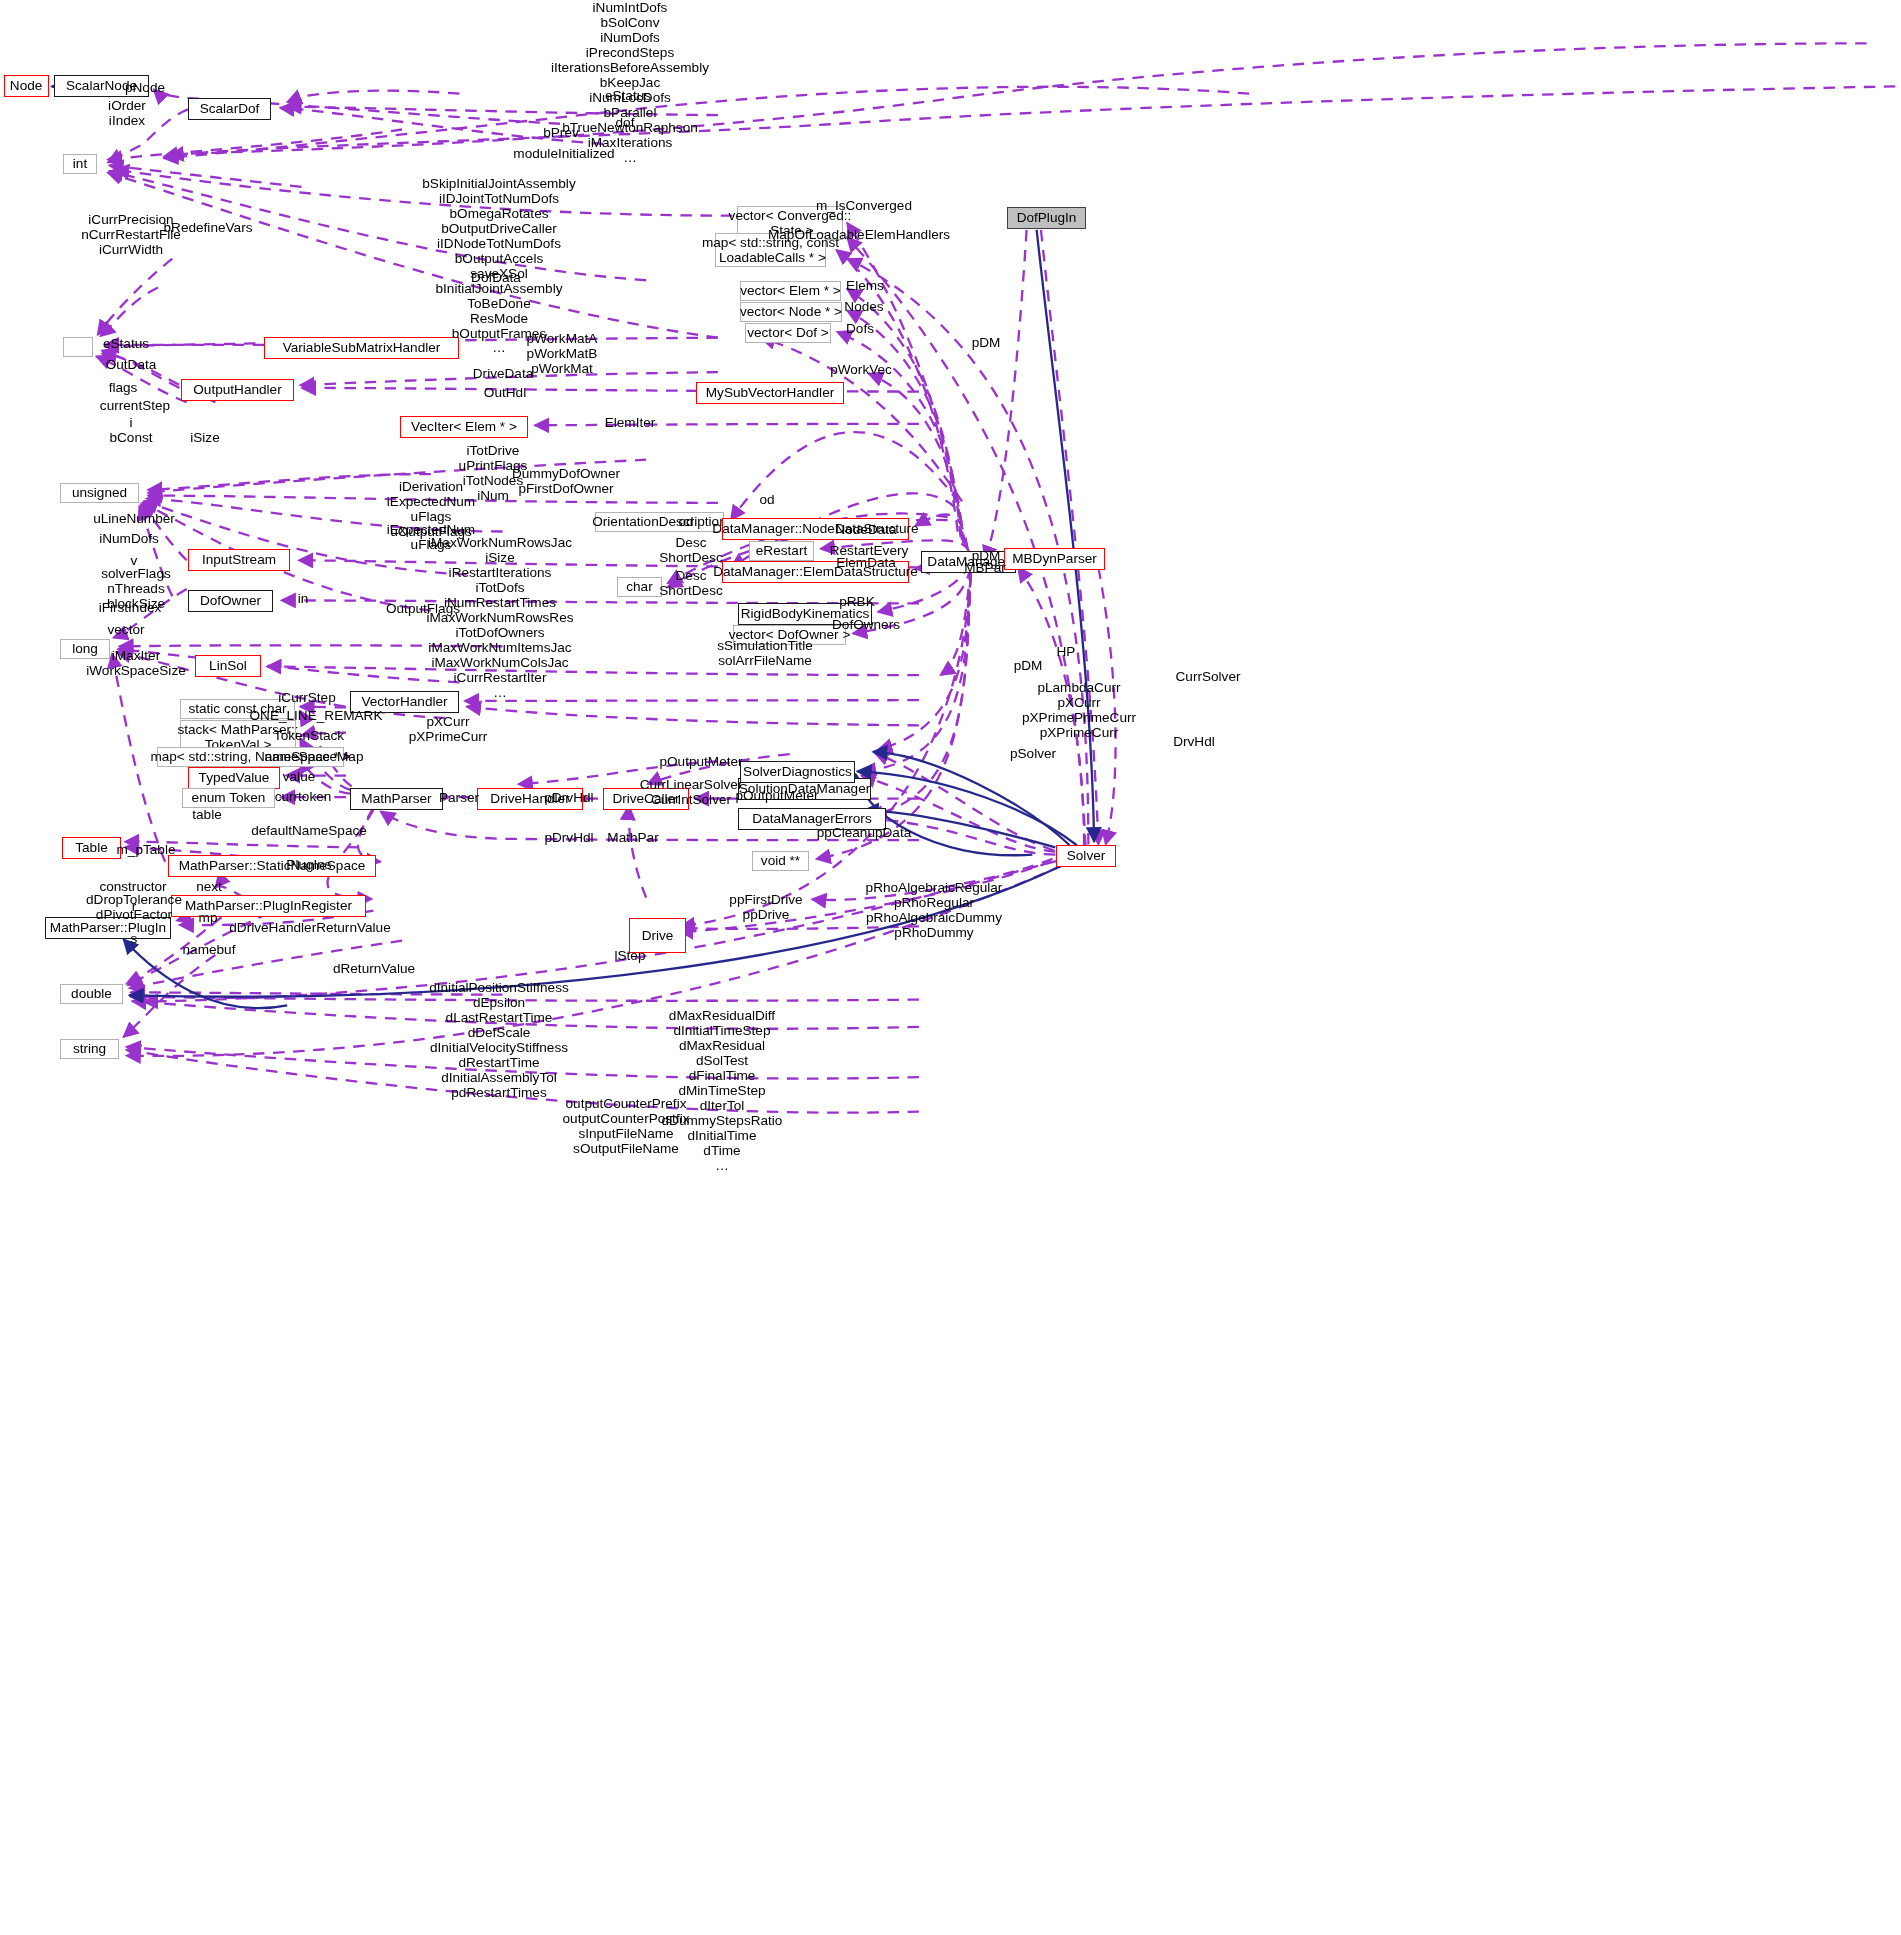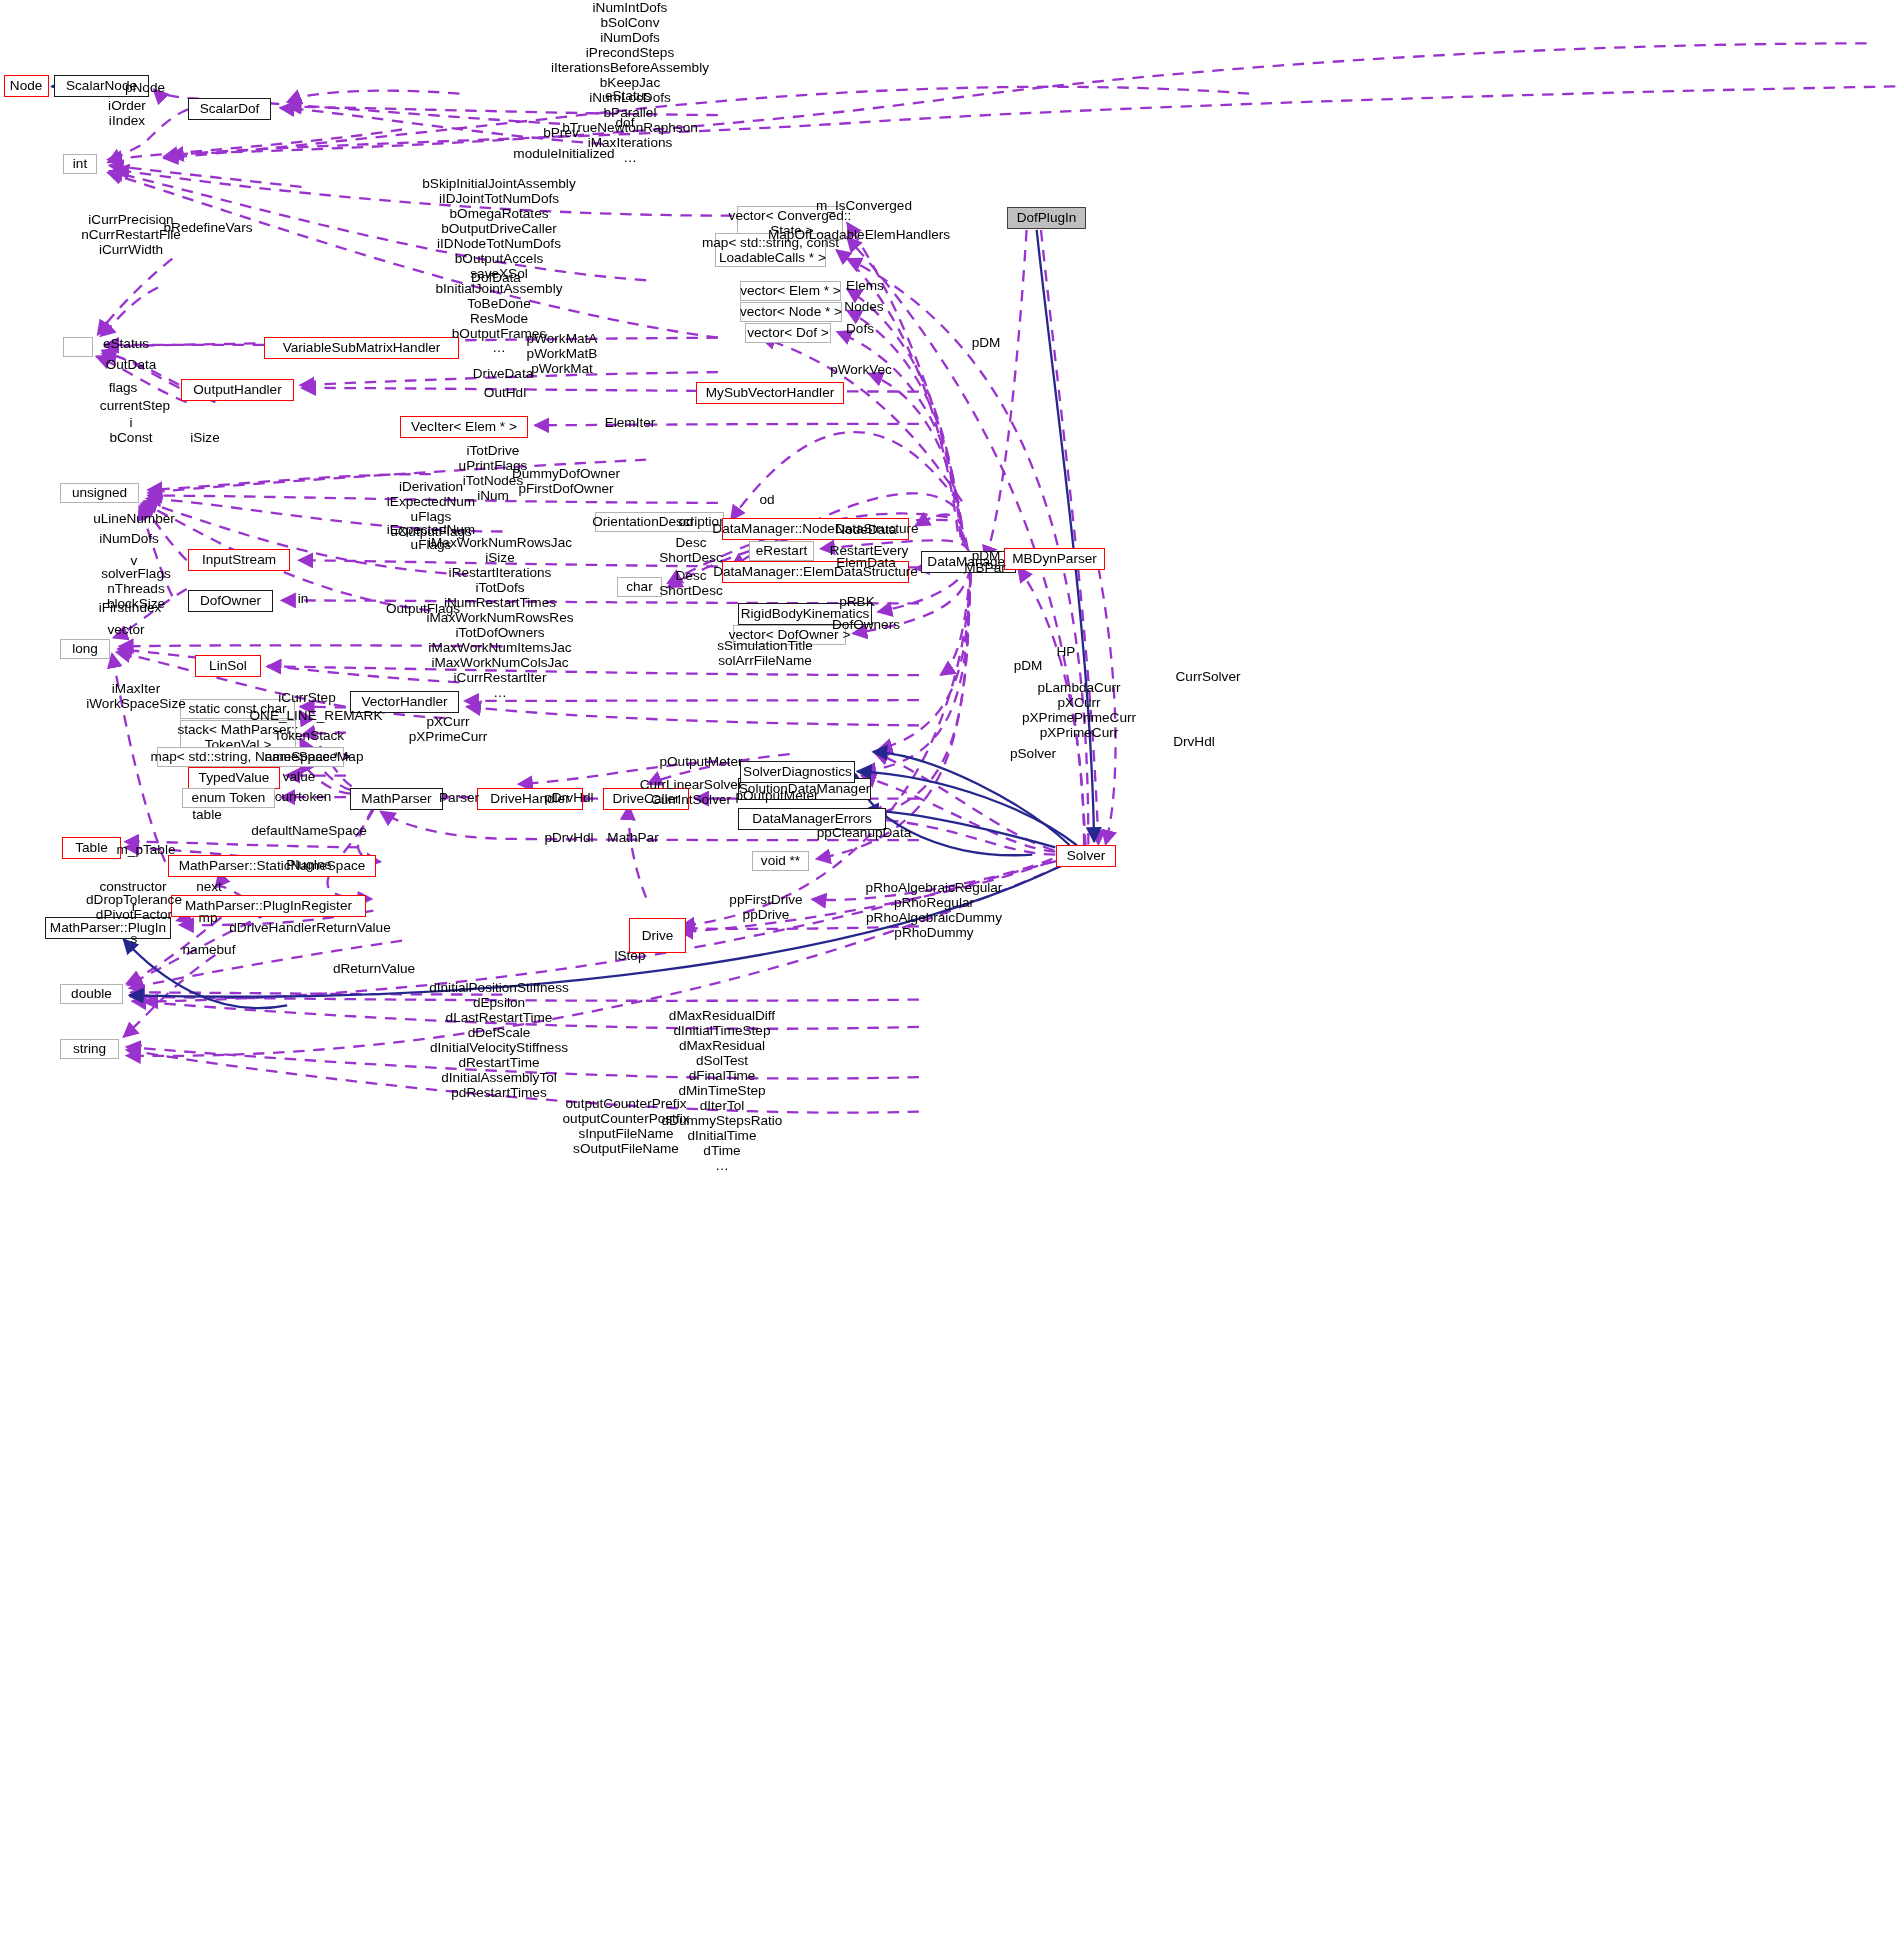--- a/index.html
+++ b/index.html
@@ -353,21 +353,21 @@
 nThreads
 blockSize</div>
     <div class="lbl" style="left: 303px; top: 592px;">in</div>
     <div class="lbl" style="left: 130px; top: 601px;">iFirstIndex</div>
     <div class="lbl" style="left: 857px; top: 595px;">pRBK</div>
     <div class="lbl" style="left: 423px; top: 602px;">OutputFlags</div>
     <div class="lbl" style="left: 866px; top: 618px;">DofOwners</div>
     <div class="lbl" style="left: 126px; top: 623px;">vector</div>
     <div class="lbl" style="left: 765px; top: 639px;">sSimulationTitle
 solArrFileName</div>
-    <div class="lbl" style="left: 136px; top: 649px; margin-top: 33px;">iMaxIter
+    <div class="lbl" style="left: 136px; top: 649px;">iMaxIter
 iWorkSpaceSize</div>
     <div class="lbl" style="left: 1066px; top: 645px;">HP</div>
     <div class="lbl" style="left: 1028px; top: 659px;">pDM</div>
     <div class="lbl" style="left: 1208px; top: 670px; text-align: center;">CurrSolver</div>
     <div class="lbl" style="left: 307px; top: 691px;">iCurrStep</div>
     <div class="lbl" style="left: 1079px; top: 681px;">pLambdaCurr
 pXCurr
 pXPrimePrimeCurr
 pXPrimeCurr</div>
     <div class="lbl" style="left: 316px; top: 709px;">ONE_LINE_REMARK</div>

